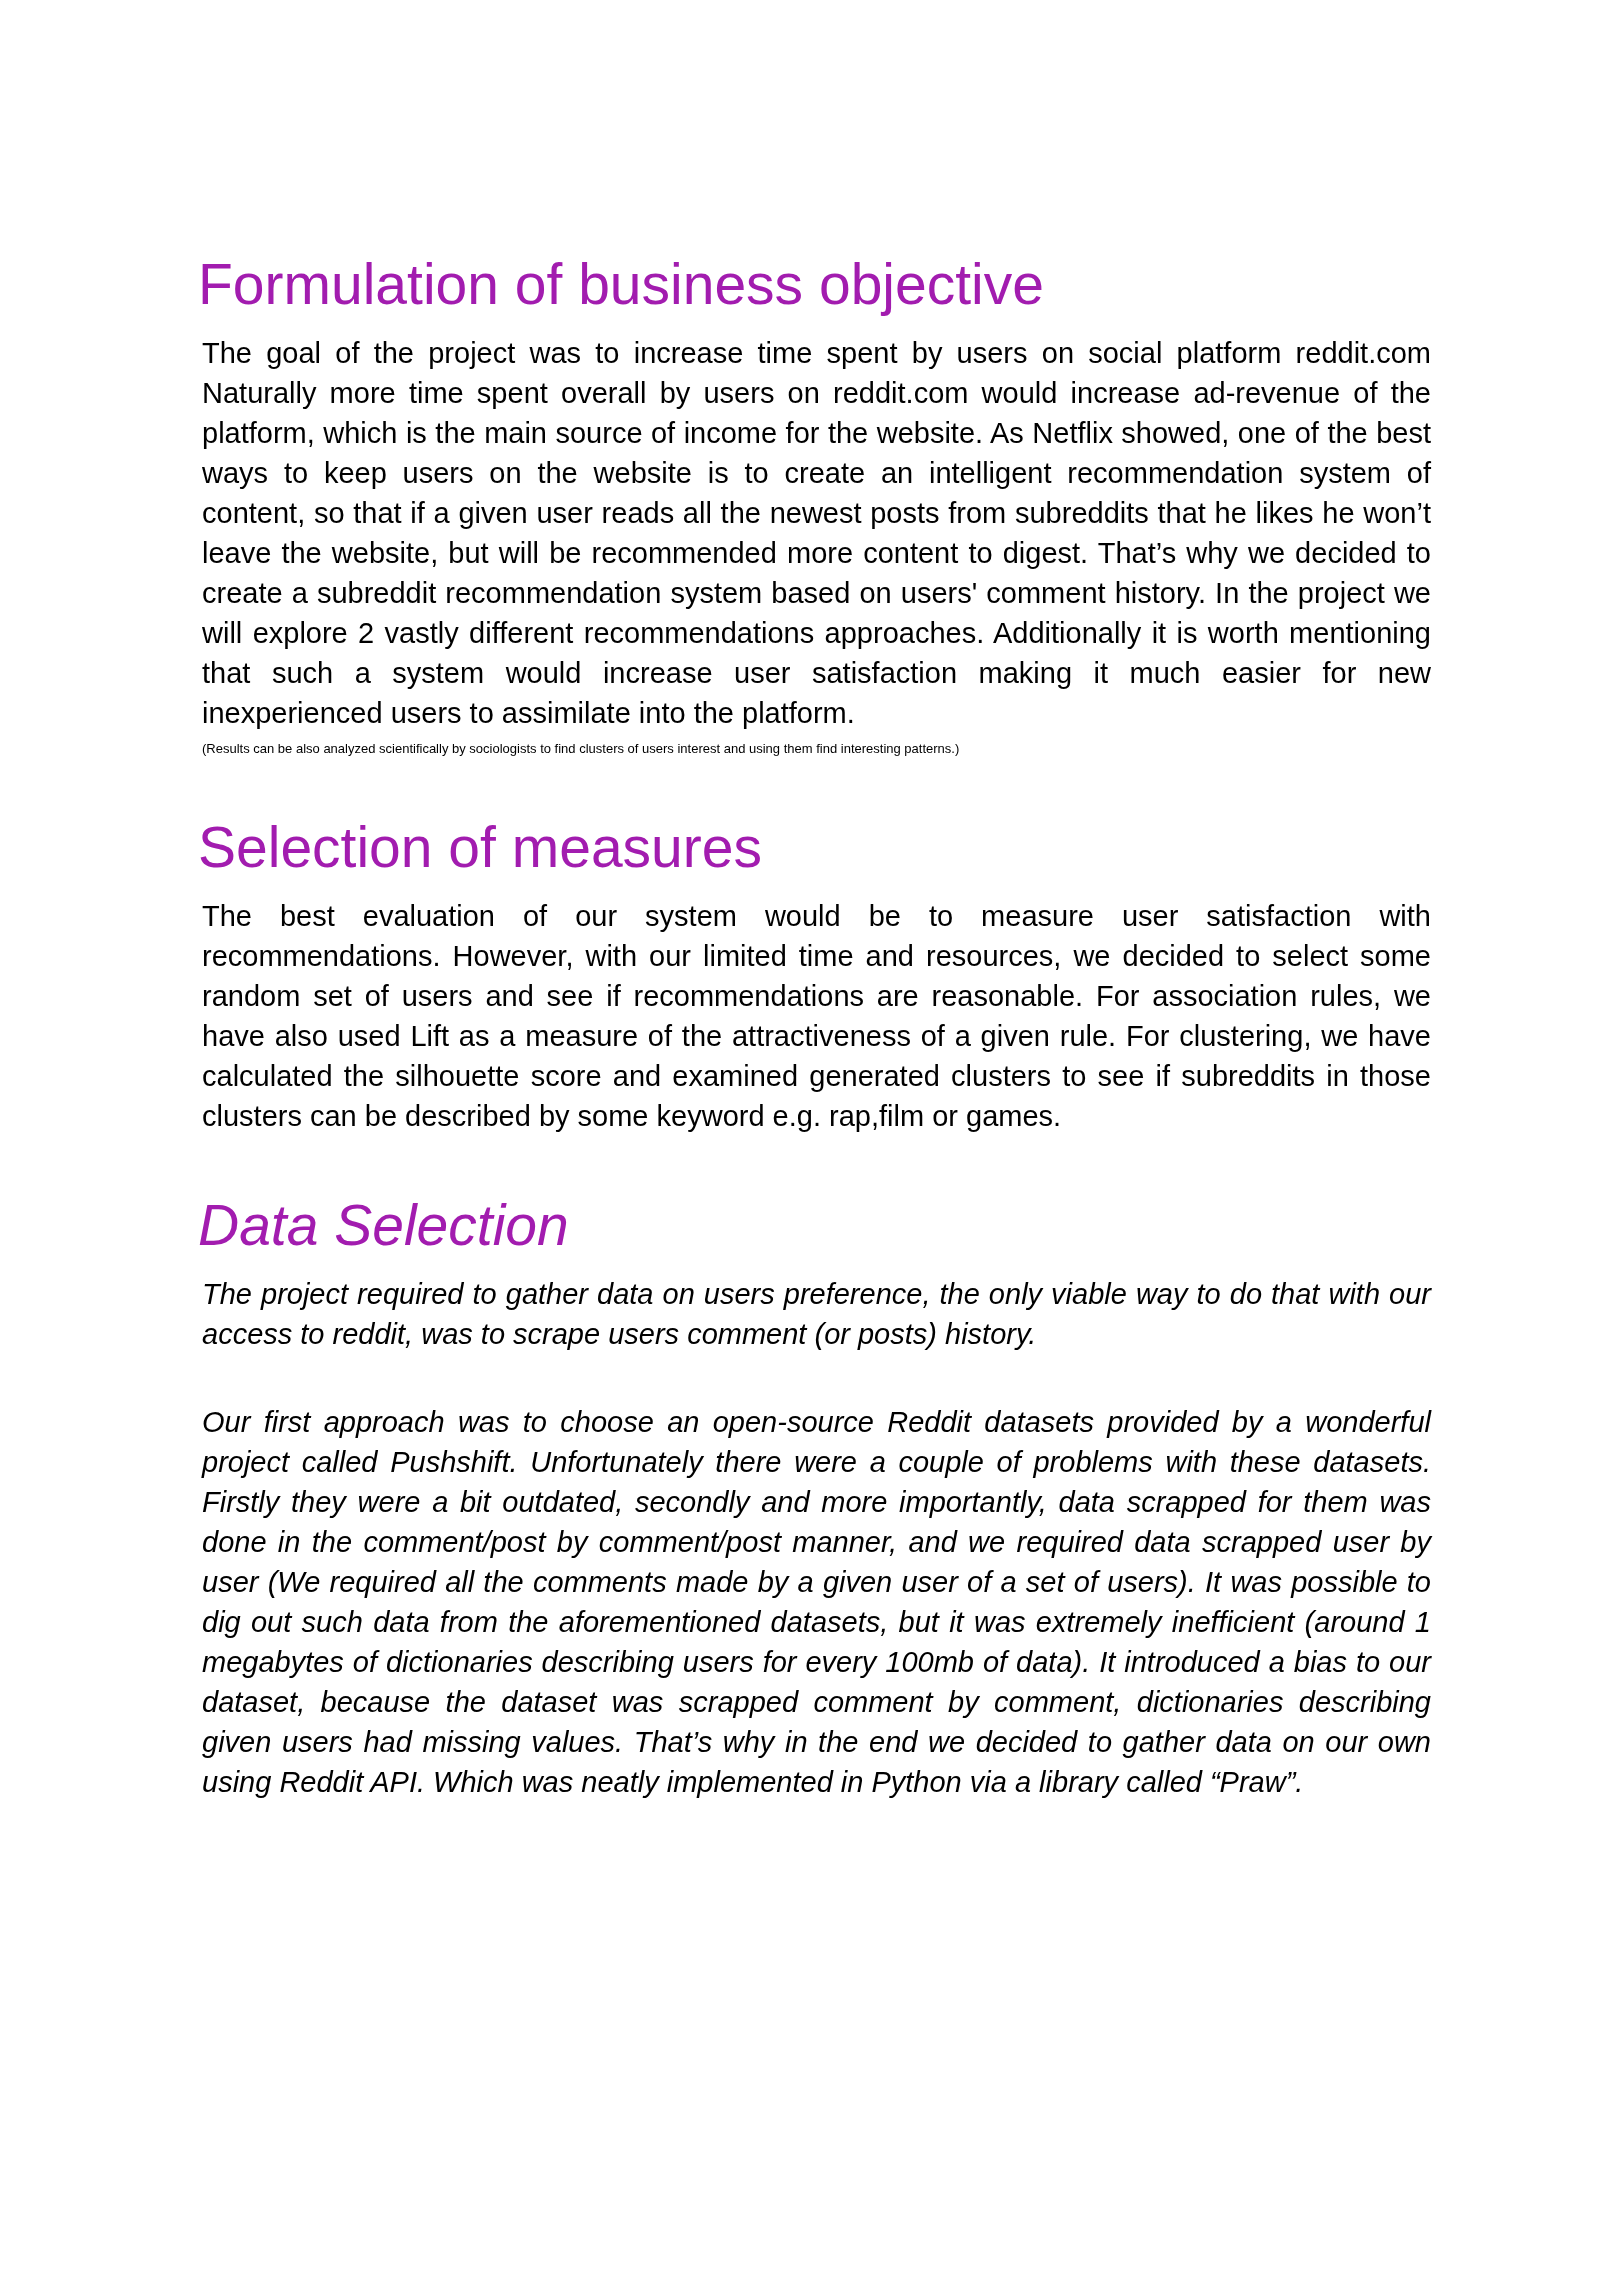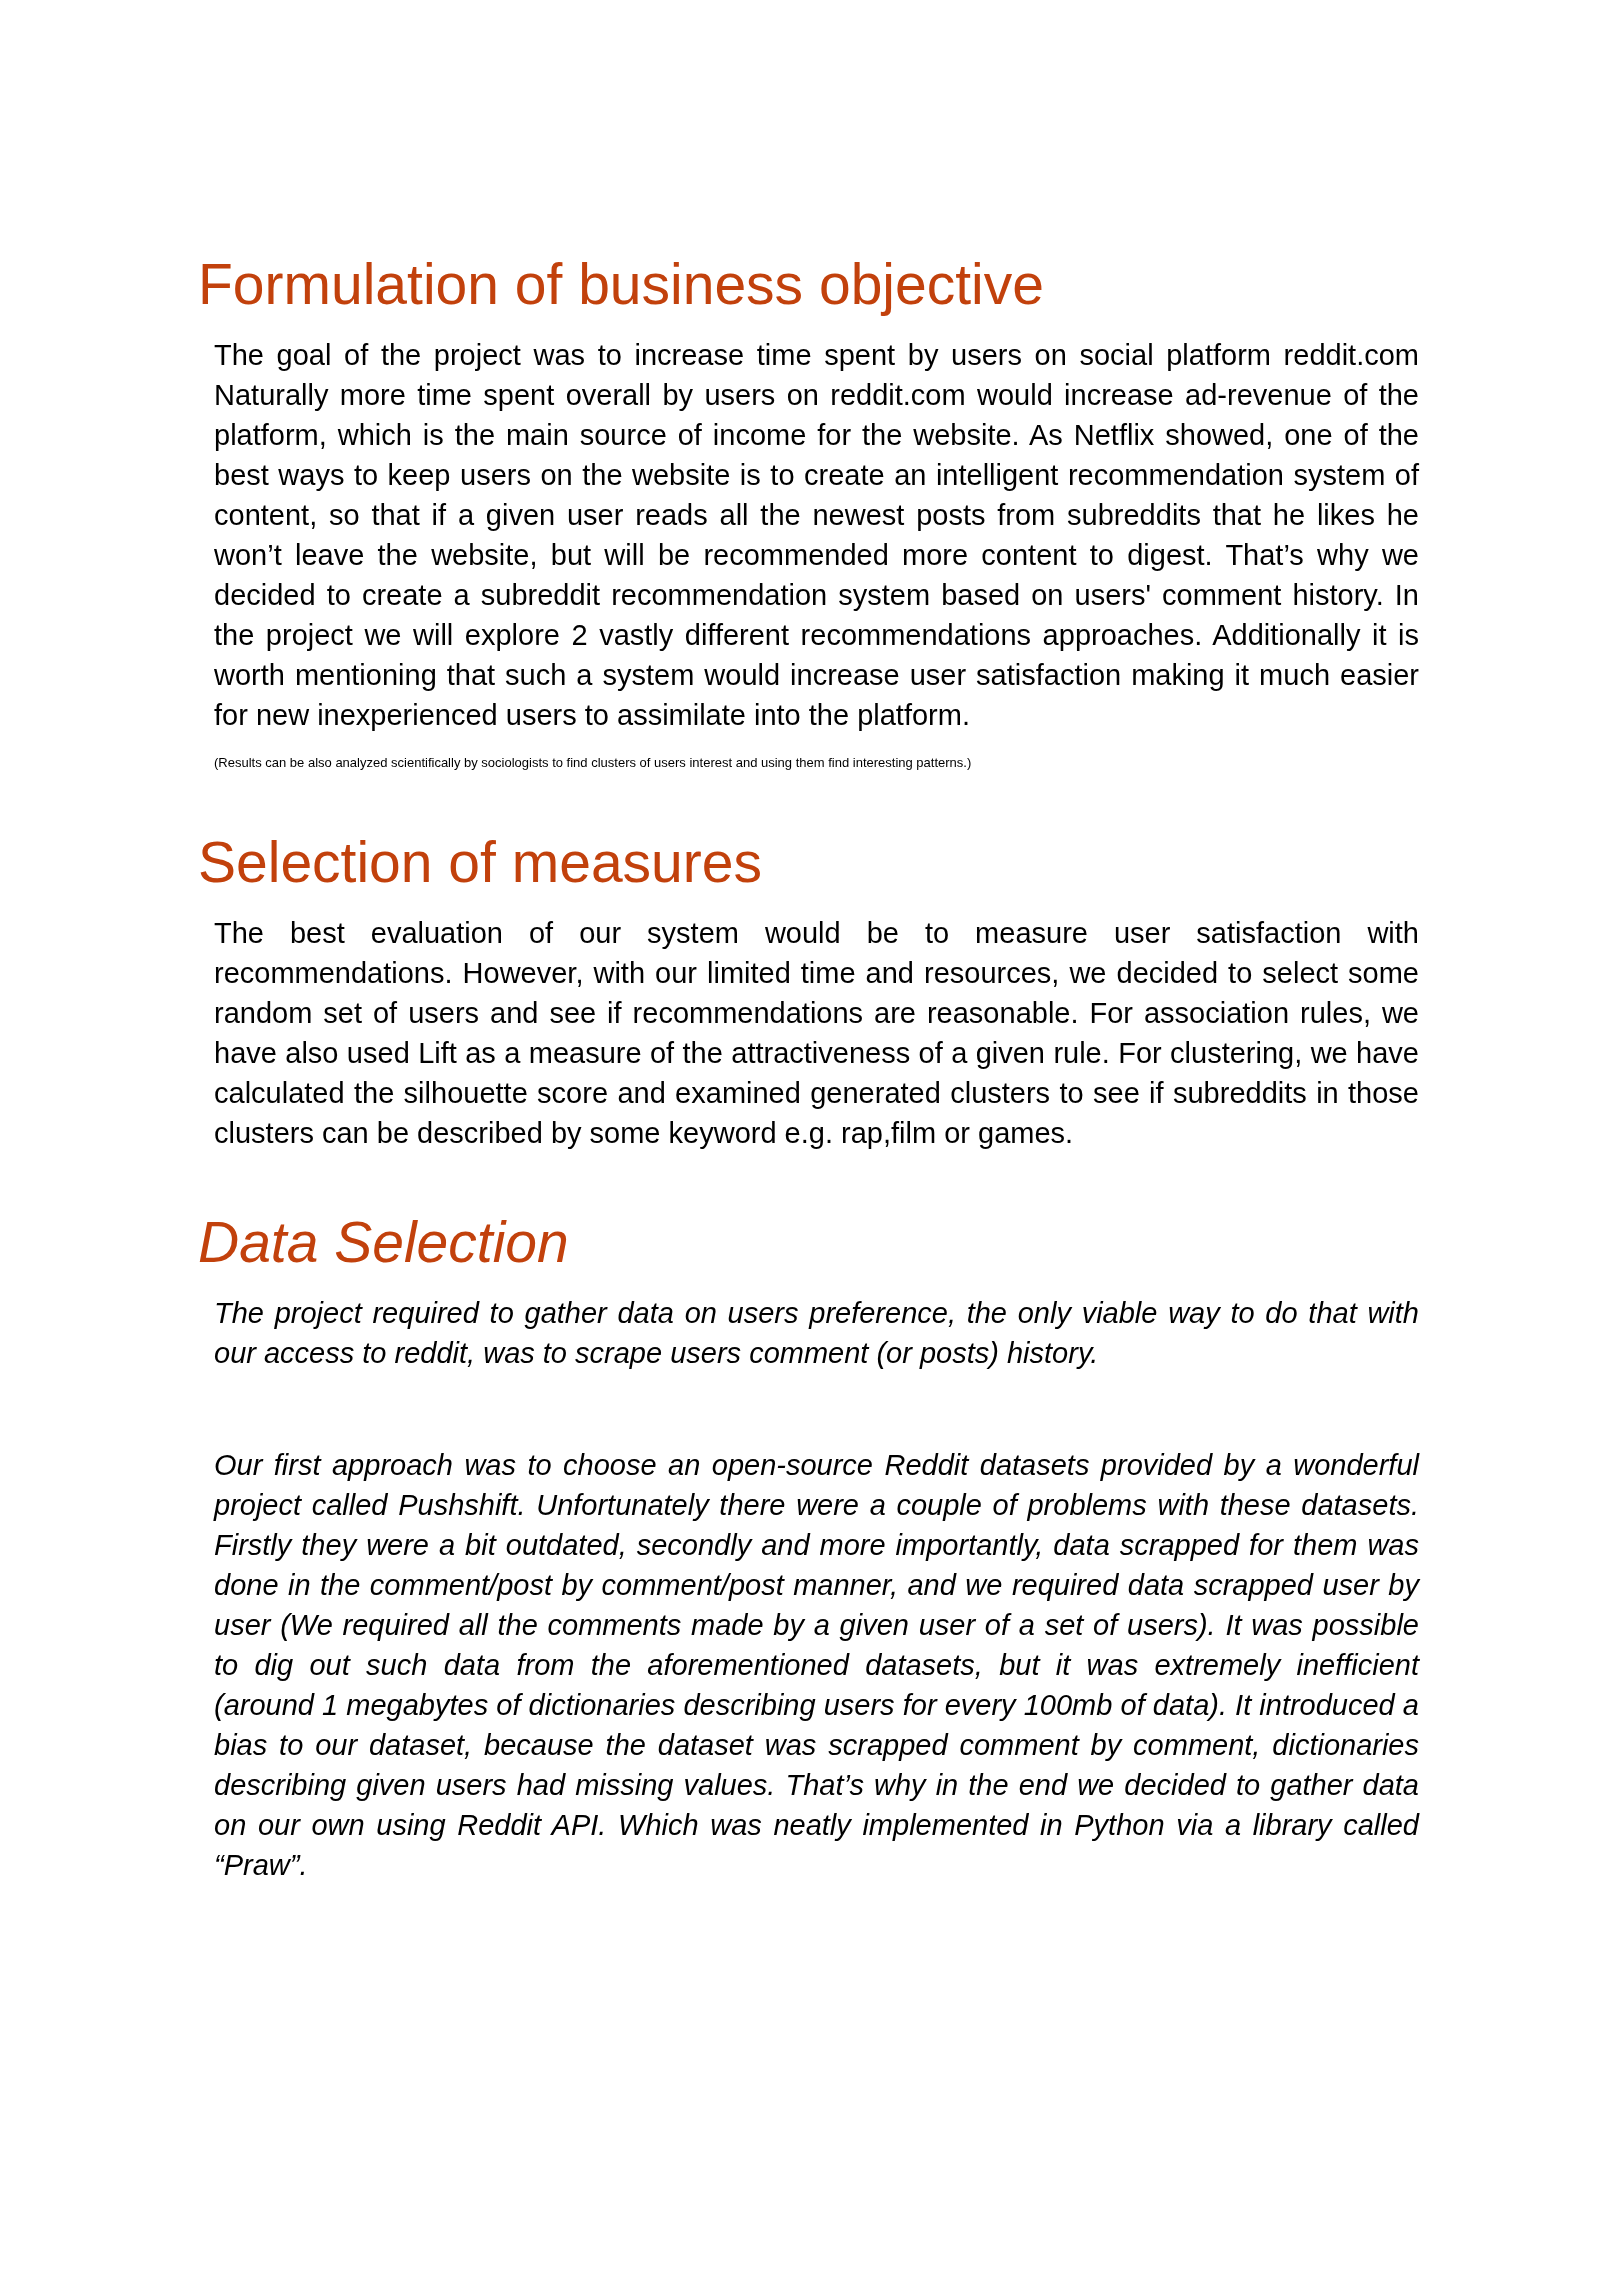--- a/index.html
+++ b/index.html
@@ -20,26 +20,26 @@
       left: 198px;
       top: 250px;
       width: 1237px;
     }
     h1 {
       font-family: "Liberation Sans", sans-serif;
       font-weight: normal;
       font-size: 57px;
       line-height: 69px;
       margin: 0 0 13.7px 0;
-      color: #c2410c;
+      color: #a21caf;
     }
     p {
       font-size: 29px;
       line-height: 40px;
-      margin: 16px;
+      margin: 4px;
       text-align: justify;
       text-align-last: left;
     }
     p.note {
       font-size: 13px;
       line-height: 23.5px;
       margin-top: 2px;
       text-align: left;
     }
     .section { margin: 0; }

